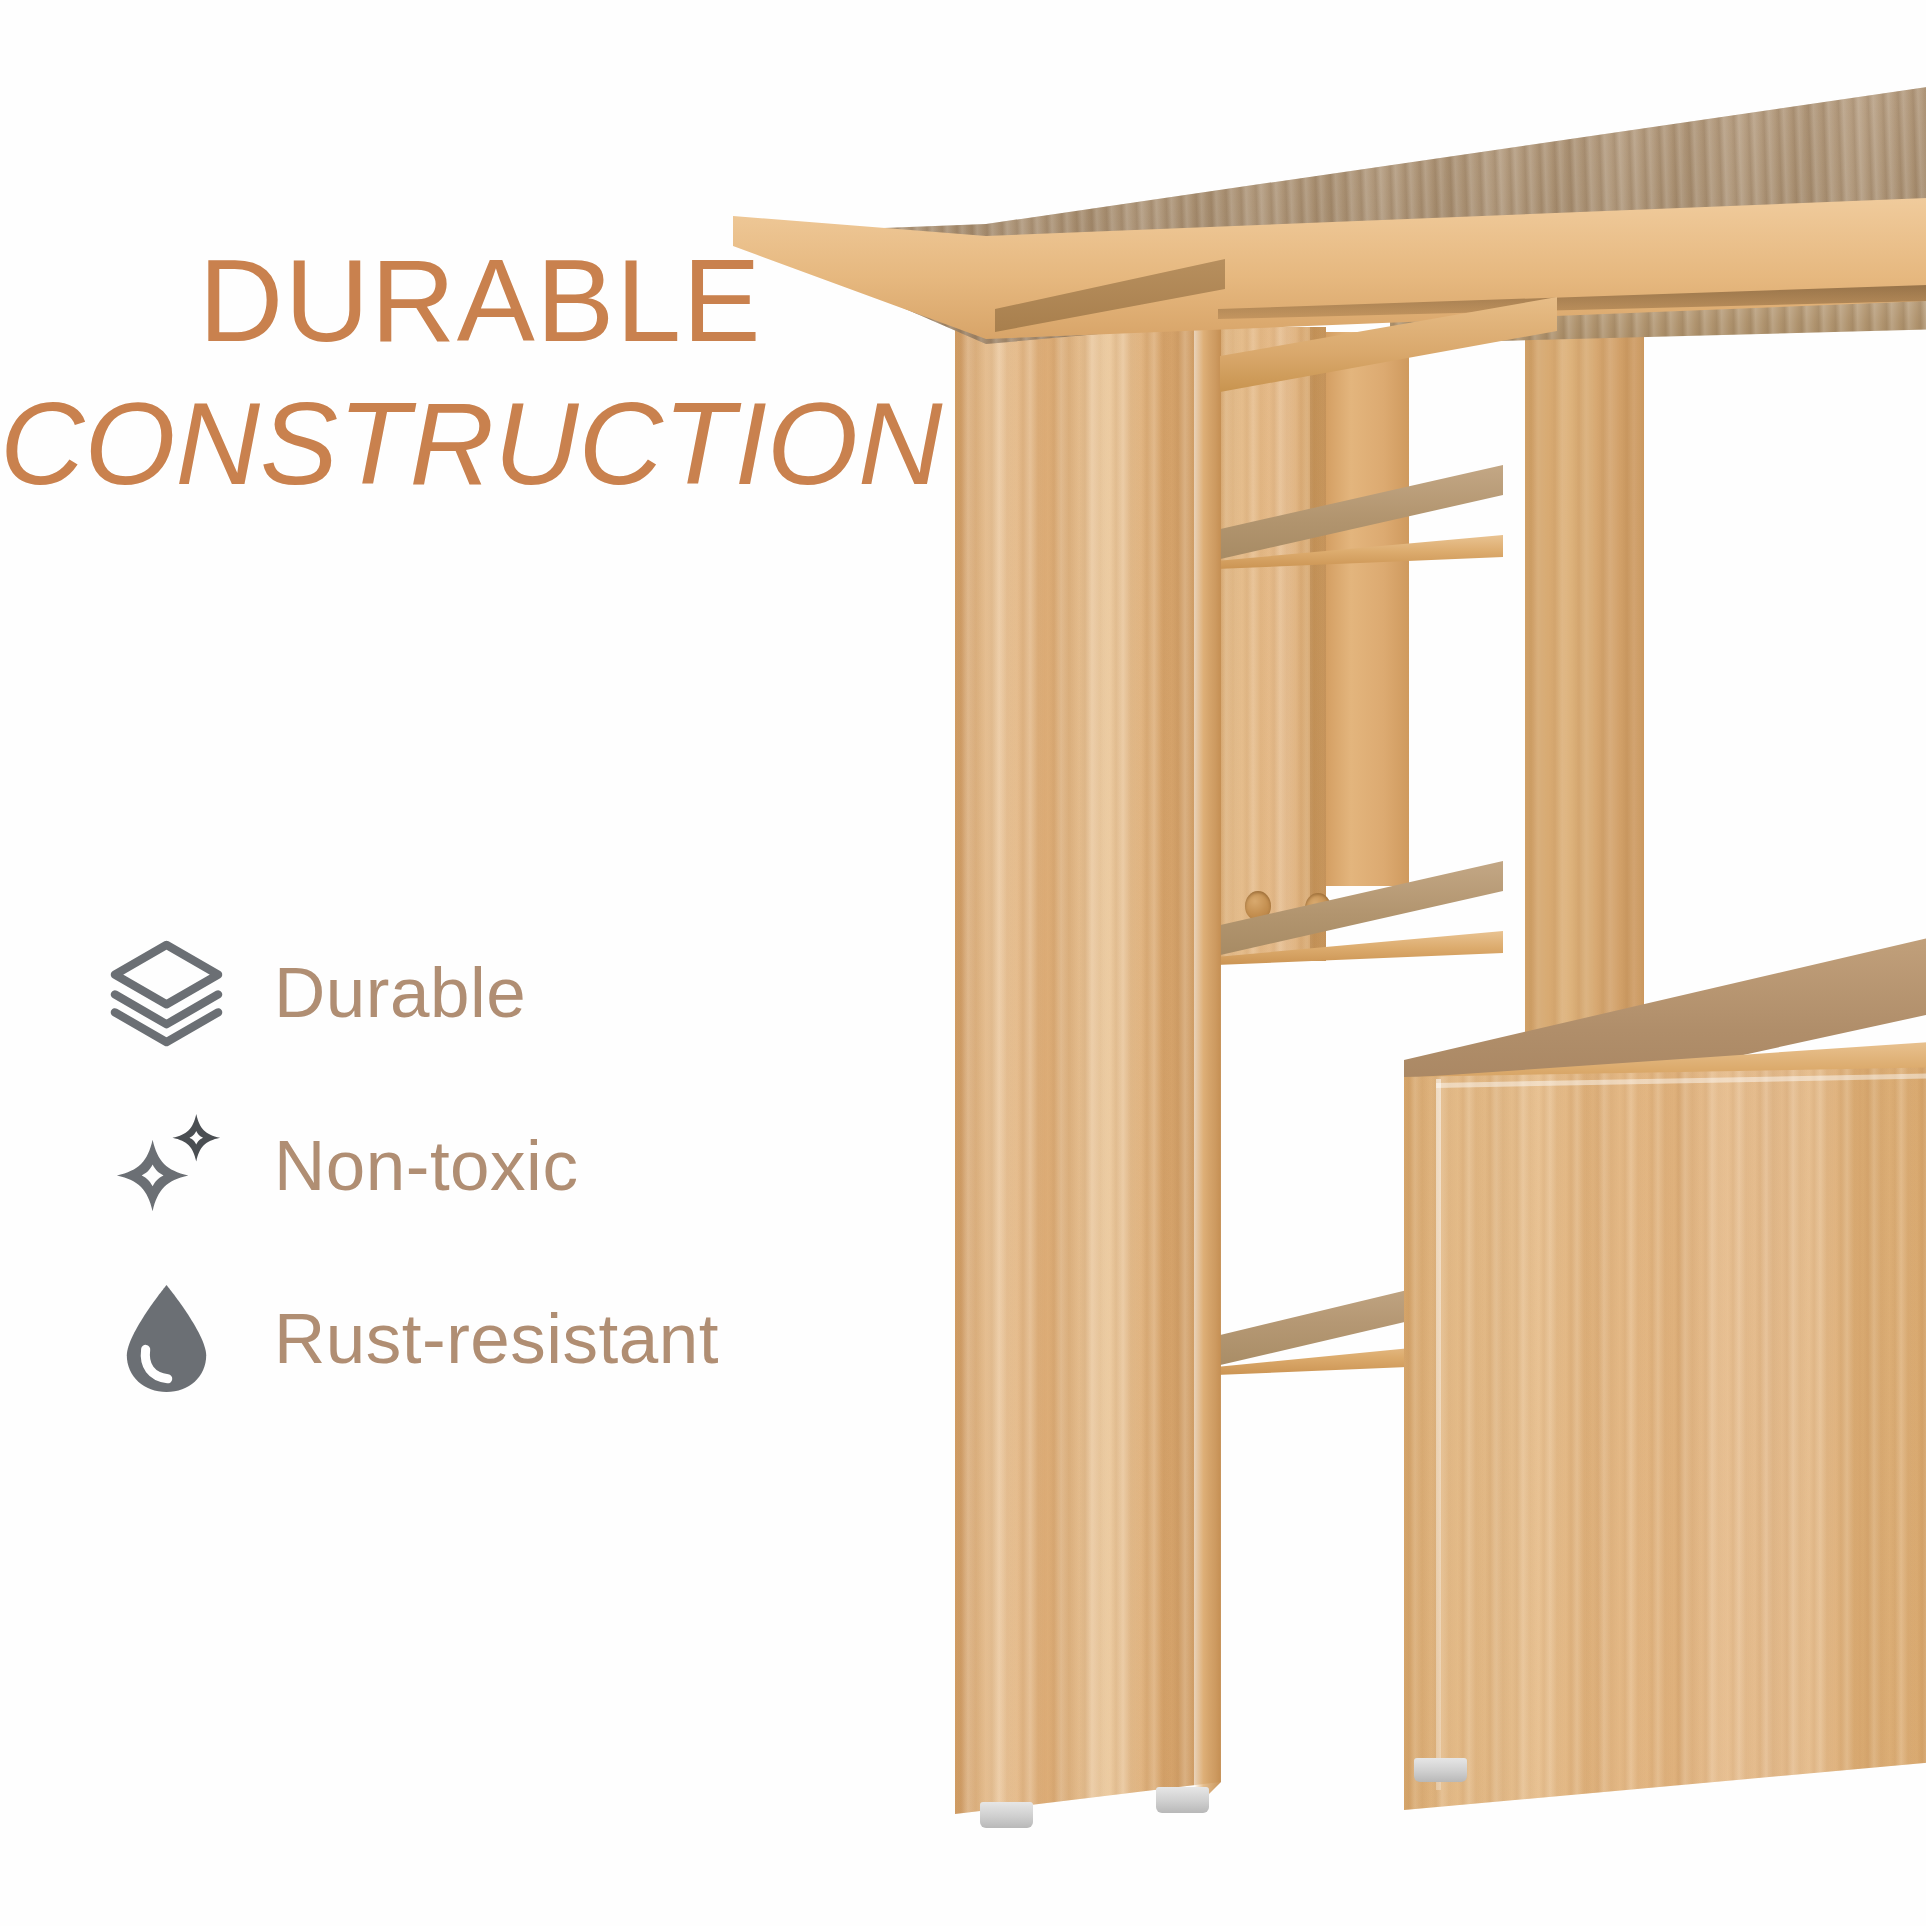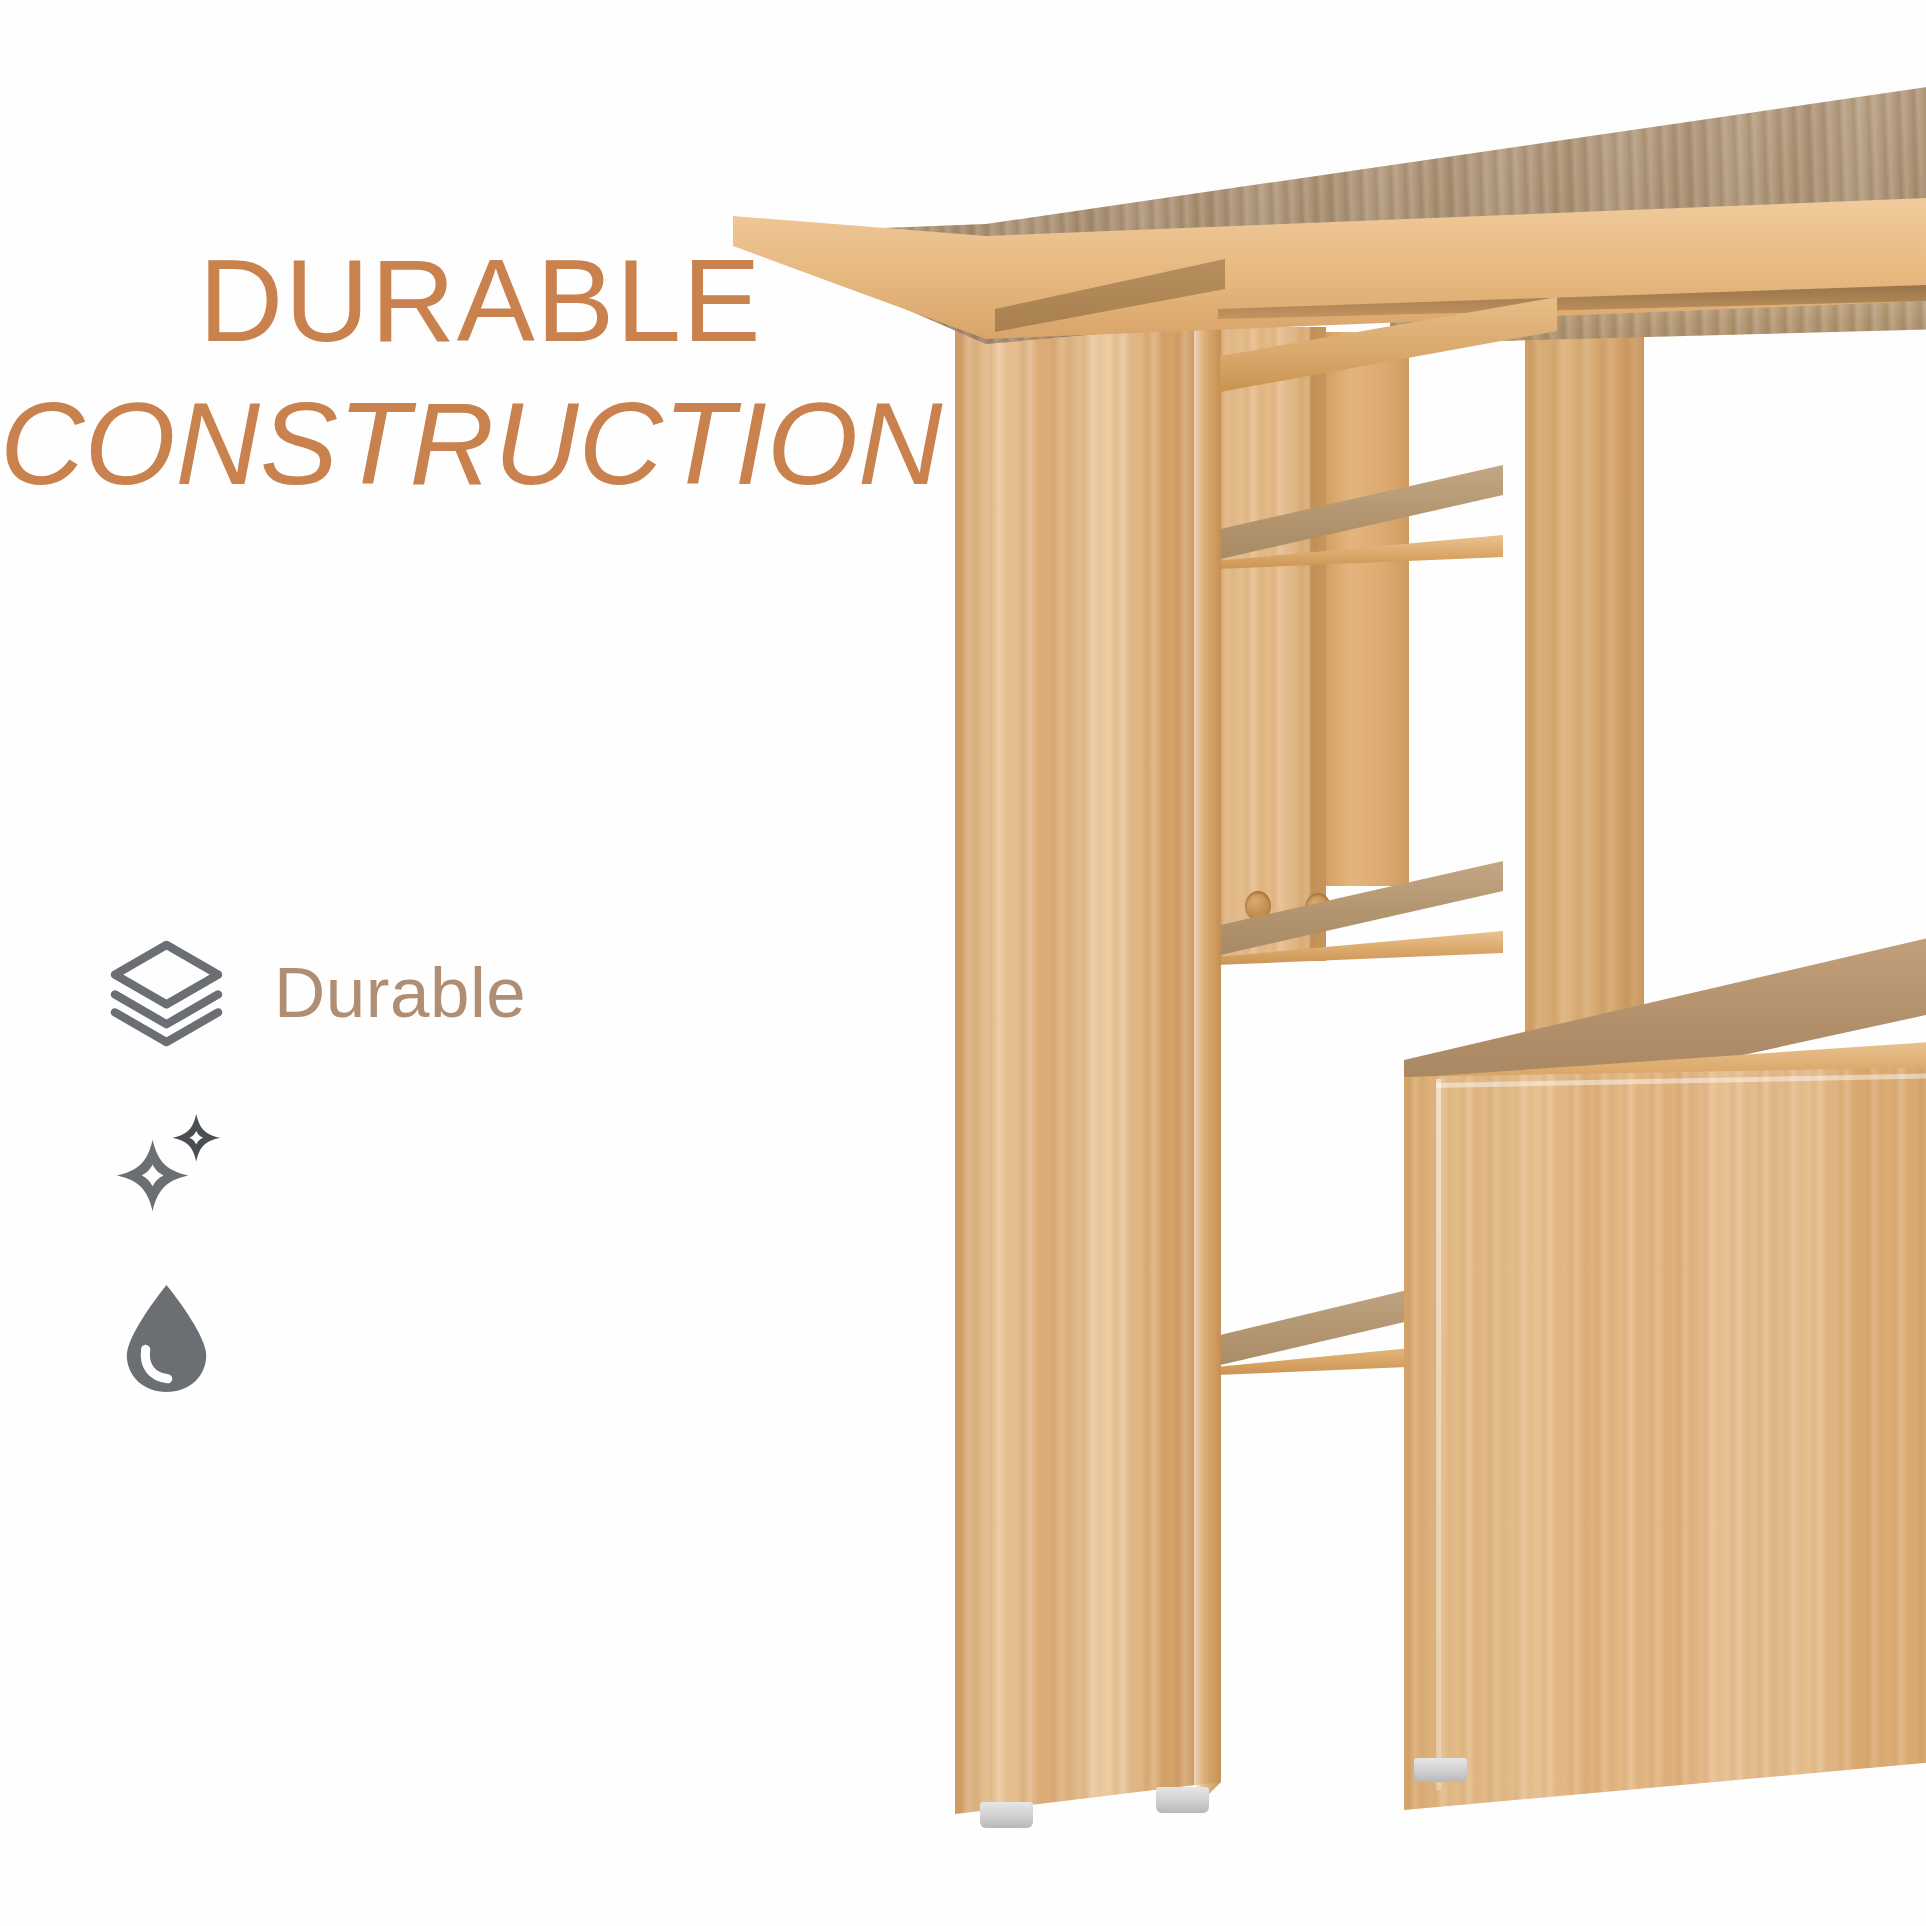--- a/index.html
+++ b/index.html
@@ -268,28 +268,30 @@
                    C51.4 19.7 48.7 22.4 47 30
                    C45.3 22.4 42.6 19.7 35 18
                    C42.6 16.3 45.3 13.6 47 6 Z
                    M47 14.6
                    C46.1 16.4 45.4 17.1 43.6 18
                    C45.4 18.9 46.1 19.6 47 21.4
                    C47.9 19.6 48.6 18.9 50.4 18
                    C48.6 17.1 47.9 16.4 47 14.6 Z"></path>
         </svg>
       </span>
+      <span class="feature-label">Non-toxic</span>
     </div>
 
     <div class="feature-row">
       <span class="feature-icon">
         <svg width="127" height="127" viewBox="0 0 64 64">
           <path fill="#6b6f74" d="M32 5 C32 5 52 29.5 52 40.5 C52 51.3 43.3 59 32 59
                    C20.7 59 12 51.3 12 40.5 C12 29.5 32 5 32 5 Z"></path>
           <path fill="none" stroke="#ffffff" stroke-width="4.6" stroke-linecap="round" d="M21.5 37.5 C20.4 45.8 24.4 51.3 32.6 52.3"></path>
         </svg>
       </span>
+      <span class="feature-label">Rust-resistant</span>
     </div>
 
   </div>
 
 </div>
 
 
 </body></html>

